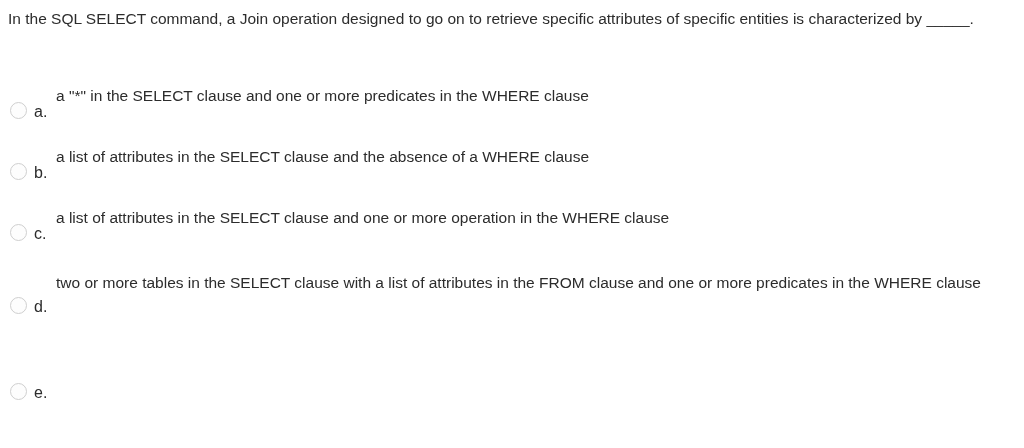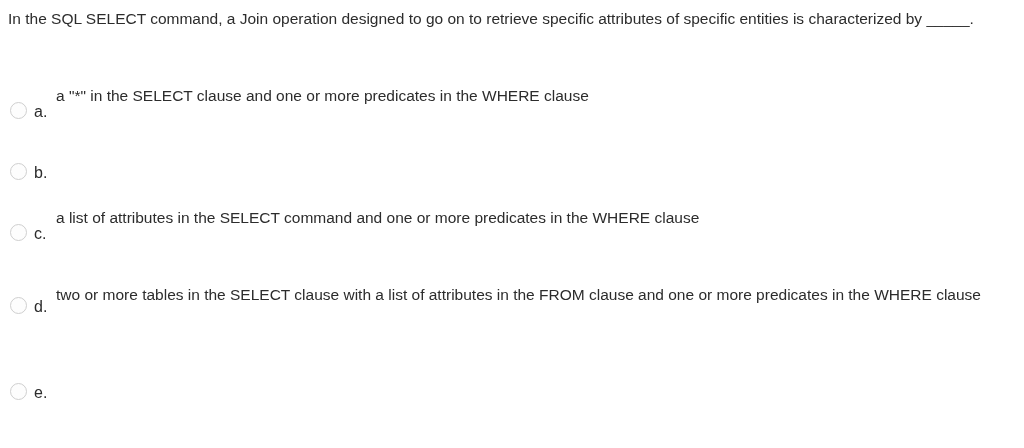--- a/index.html
+++ b/index.html
@@ -83,21 +83,21 @@
     white-space: pre-wrap;
   }
 
   
   .option-row.single .option-text { top: 0px;  width: 950px; }
   .option-row.single .radio       { top: 20px; }
   .option-row.single .letter      { top: 21px; }
 
   
   .option-row.double { min-height: 84px; }
-  .option-row.double .option-text { top: 16px;  width: 960px; }
+  .option-row.double .option-text { top: 4px;  width: 960px; }
   .option-row.double .radio       { top: 32px; }
   .option-row.double .letter      { top: 33px; }
 
   
   .row-a { height: 61px; }
   .row-b { height: 61px; }
   .row-c { height: 61px; }
   .row-d { height: 86px; }
   .row-e { height: 86px; }
 </style>
@@ -112,26 +112,27 @@
 
     <div class="option-row single row-a">
       <span class="radio"></span>
       <span class="letter">a.</span>
       <span class="option-text">a "*" in the SELECT clause and one or more predicates in the WHERE clause</span>
     </div>
 
     <div class="option-row single row-b">
       <span class="radio"></span>
       <span class="letter">b.</span>
+      <span class="option-text">a list of attributes in the SELECT clause and the absence of a WHERE clause</span>
     </div>
 
     <div class="option-row single row-c">
       <span class="radio"></span>
       <span class="letter">c.</span>
-      <span class="option-text">a list of attributes in the SELECT command and one or more predicates in the WHERE clause</span>
+      <span class="option-text">a list of attributes in the SELECT clause and one or more operation in the WHERE clause</span>
     </div>
 
     <div class="option-row double row-d">
       <span class="radio"></span>
       <span class="letter">d.</span>
       <span class="option-text">two or more tables in the SELECT clause with a list of attributes in the FROM clause and one or more predicates in the WHERE clause</span>
     </div>
 
     <div class="option-row double row-e">
       <span class="radio"></span>

